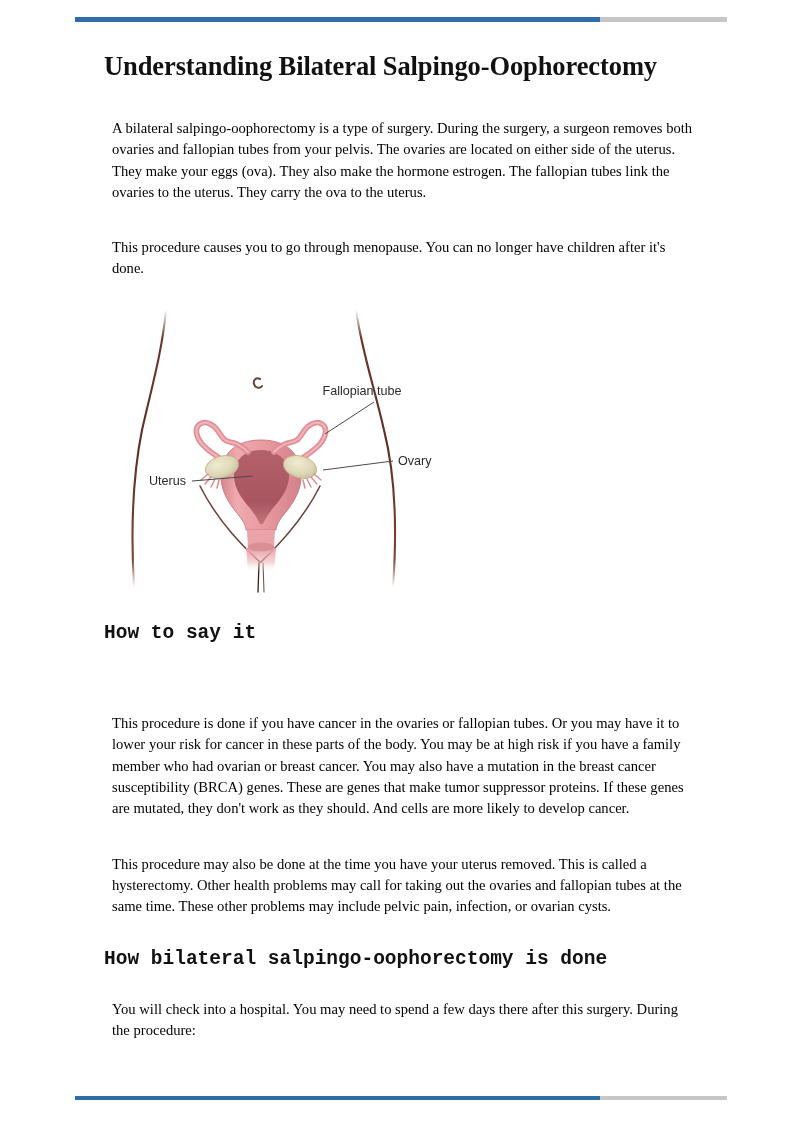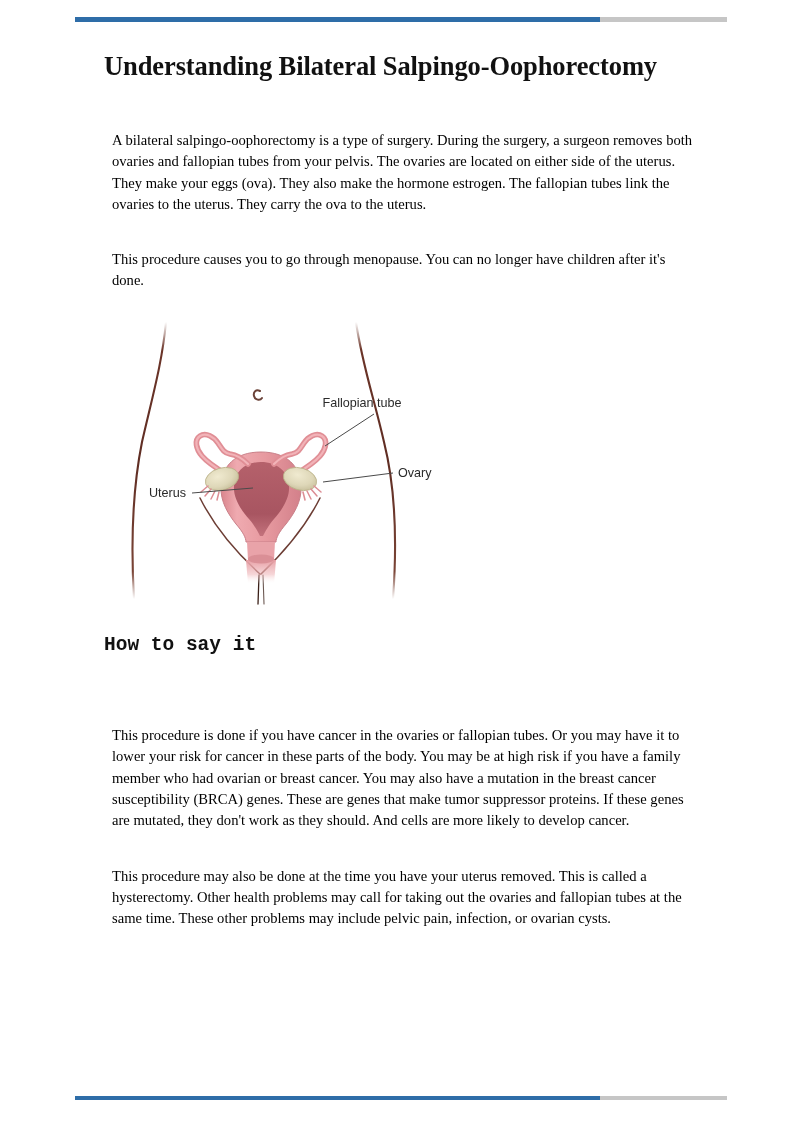--- a/index.html
+++ b/index.html
@@ -52,21 +52,21 @@
     top: 50px;
     width: 597px;
   }
 
   h1.doc-title {
     font-family: "Liberation Serif", "DejaVu Serif", serif;
     font-size: 26.5px;
     font-weight: bold;
     line-height: 1.28;
     letter-spacing: -0.1px;
-    margin: 0 0 12px 0;
+    margin: 0 0 0 0;
     color: #111111;
   }
 
   p.para {
     font-family: "Liberation Serif", "DejaVu Serif", serif;
     font-size: 14.6px;
     line-height: 1.46;
     margin: 8px;
     color: #000000;
     text-align: left;
@@ -276,21 +276,23 @@
     <h2 class="section-head">How to say it</h2>
     <div class="gap-d"></div>
 
     <div class="gap-c"></div>
     <div class="gap-d"></div>
     <p class="para">This procedure is done if you have cancer in the ovaries or fallopian tubes. Or you may have it to lower your risk for cancer in these parts of the body. You may be at high risk if you have a family member who had ovarian or breast cancer. You may also have a mutation in the breast cancer susceptibility (BRCA) genes. These are genes that make tumor suppressor proteins. If these genes are mutated, they don't work as they should. And cells are more likely to develop cancer.</p>
     <div class="gap-b"></div>
     <p class="para">This procedure may also be done at the time you have your uterus removed. This is called a hysterectomy.  Other health problems may call for taking out the ovaries and fallopian tubes at the same time. These other problems may include pelvic pain, infection, or ovarian cysts.</p>
 
     <div class="gap-c"></div>
+    <h2 class="section-head">How bilateral salpingo-oophorectomy is done</h2>
     <div class="gap-d"></div>
+    <p class="para">You will check into a hospital. You may need to spend a few days there after this surgery. During the procedure:</p>
 
   </div>
 
   <div class="footer-rule">
     <div class="seg-blue"></div>
     <div class="seg-gray"></div>
   </div>
 
   <div class="footer-text">
     <span>© Krames</span>

